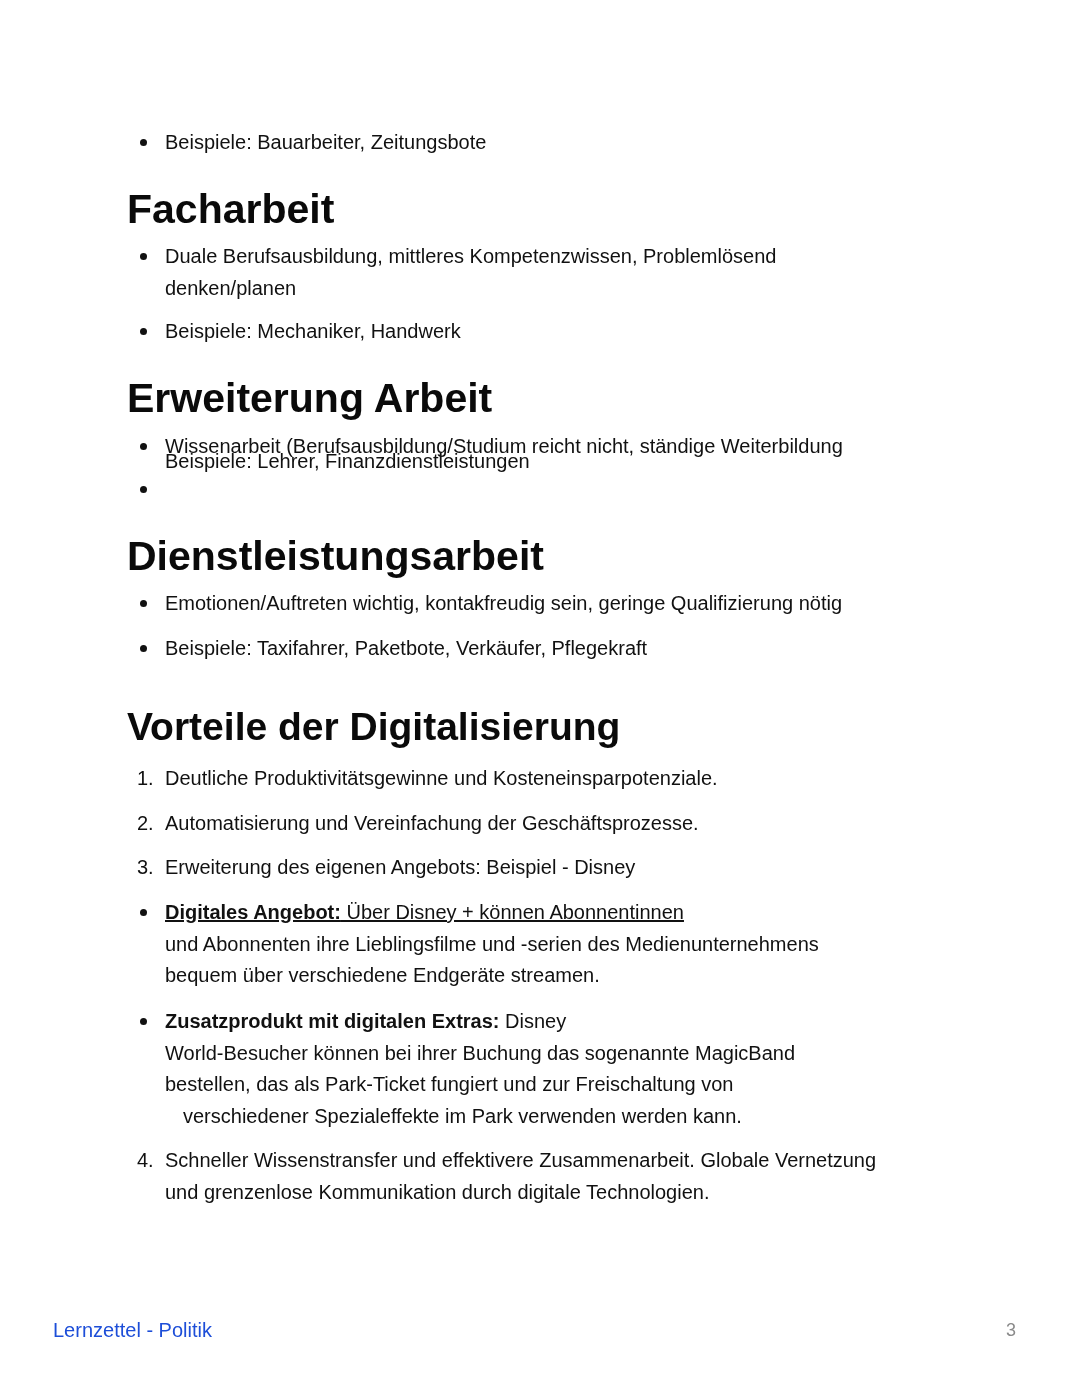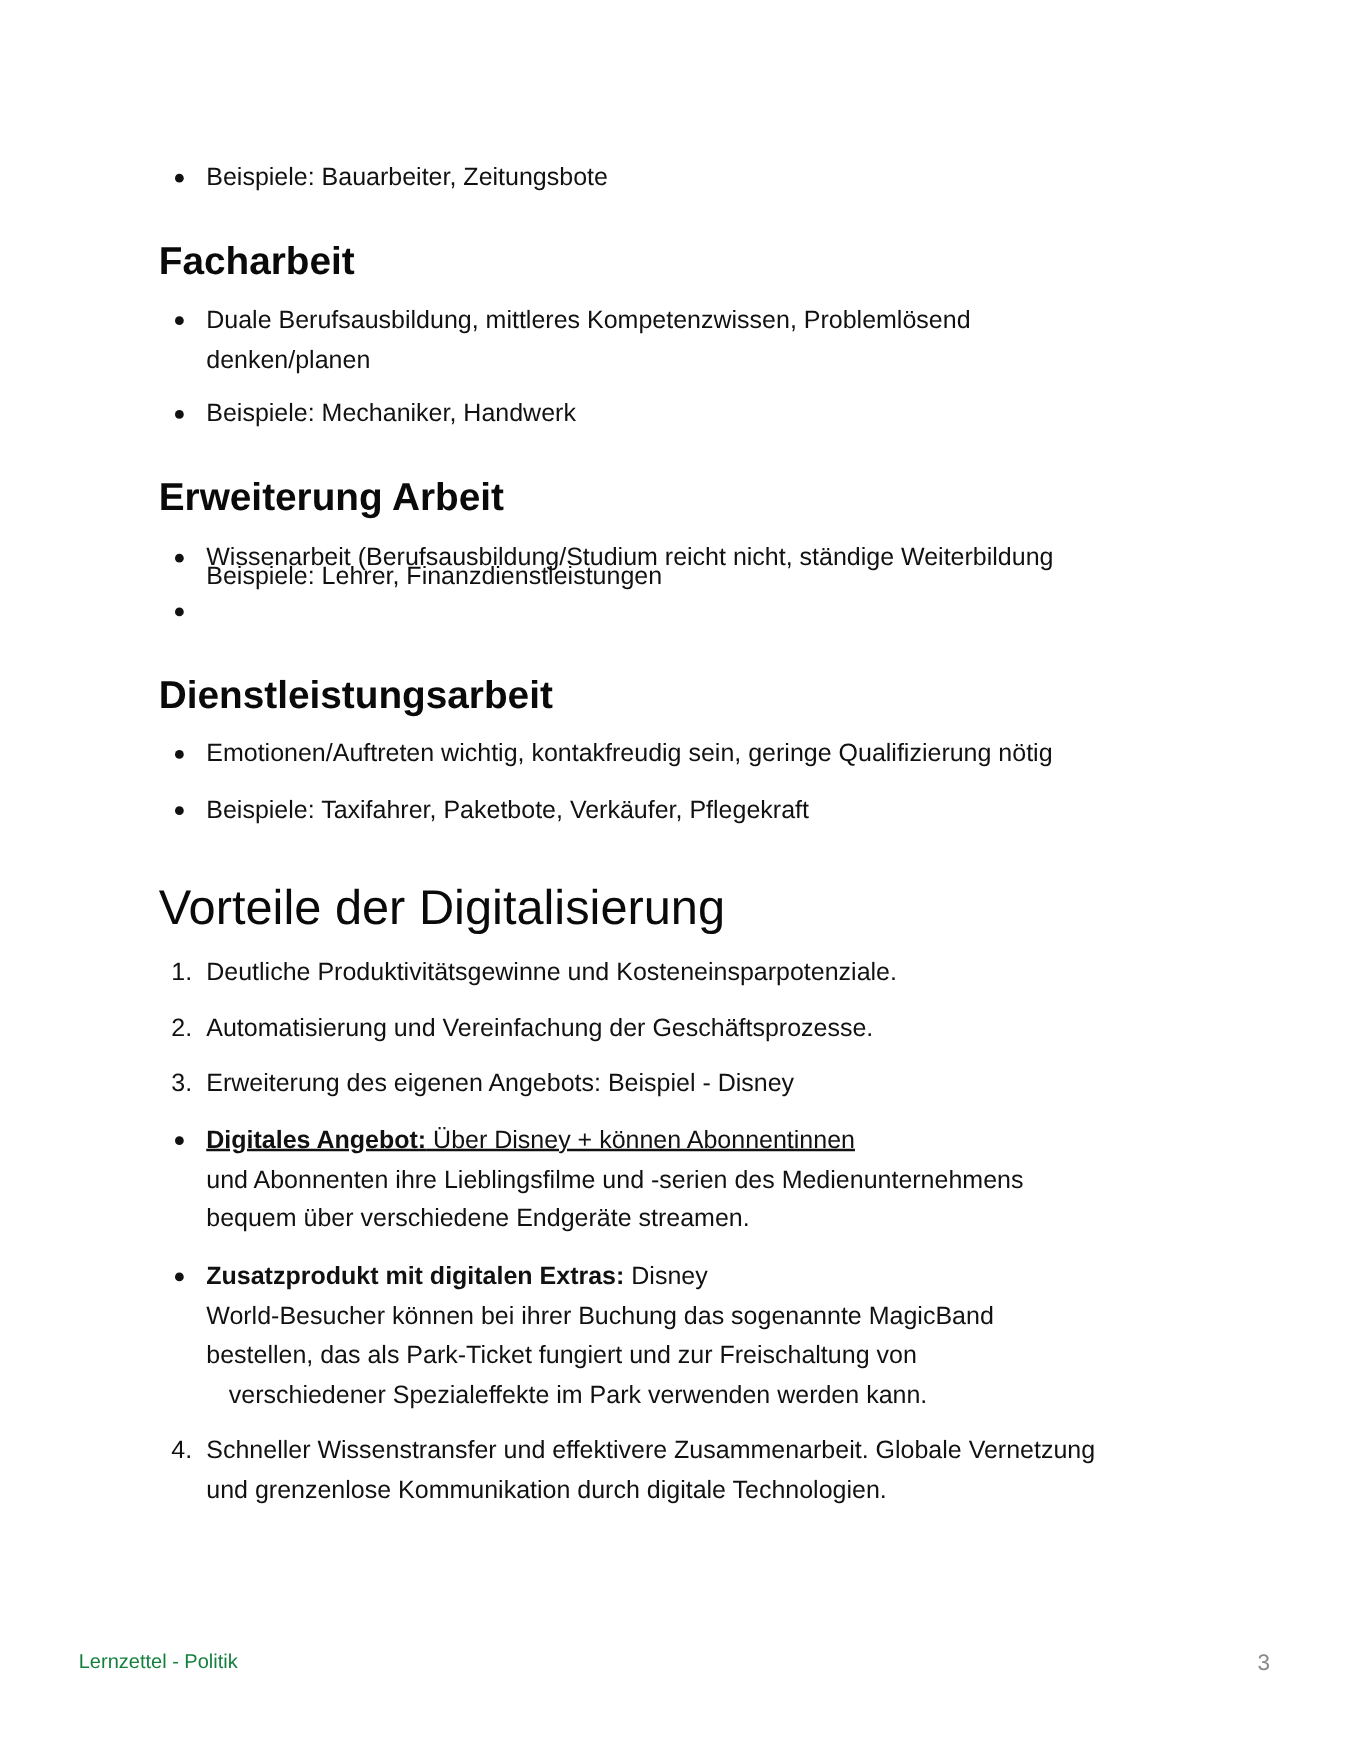--- a/index.html
+++ b/index.html
@@ -3,30 +3,30 @@
   <meta charset="utf-8">
   <style>
     * { box-sizing: border-box; margin: 0; padding: 0; }
     html, body {
       width: 1080px; height: 1397px; background: #ffffff;
       font-family: "Liberation Sans", sans-serif; color: #111111;
       overflow: hidden;
     }
     .page { position: relative; width: 1080px; height: 1397px; }
     .abs { position: absolute; }
-    .h2 { left: 127px; font-size: 31px; font-weight: bold; line-height: 38px; color: #0a0a0a; }
-    .h1 { left: 127px; font-size: 39px; font-weight: normal; line-height: 46px; color: #0a0a0a; }
+    .h2 { left: 127px; font-size: 41px; font-weight: bold; line-height: 38px; color: #0a0a0a; }
+    .h1 { left: 127px; font-size: 39px; font-weight: bold; line-height: 46px; color: #0a0a0a; }
     .li { left: 165px; font-size: 20px; line-height: 32px; color: #111; white-space: nowrap; }
     .bullet {
       position: absolute; left: 140px; width: 7px; height: 7px; border-radius: 50%;
       background: #111;
     }
     .num { position: absolute; left: 137px; font-size: 20px; line-height: 32px; color: #111; }
     b { font-weight: bold; }
-    .footer-left { left: 63px; top: 1319px; font-size: 16px; color: #15803d; line-height: 22px; }
+    .footer-left { left: 53px; top: 1319px; font-size: 20px; color: #1d4ed8; line-height: 22px; }
     .footer-right { left: 1006px; top: 1319px; font-size: 18px; color: #8a8a8a; line-height: 22px; }
   </style>
 </head>
 <body>
 
 <div class="page">
 
   <span class="bullet" style="top:139px;"></span>
   <div class="abs li" style="top:126px;">Beispiele: Bauarbeiter, Zeitungsbote</div>
 

